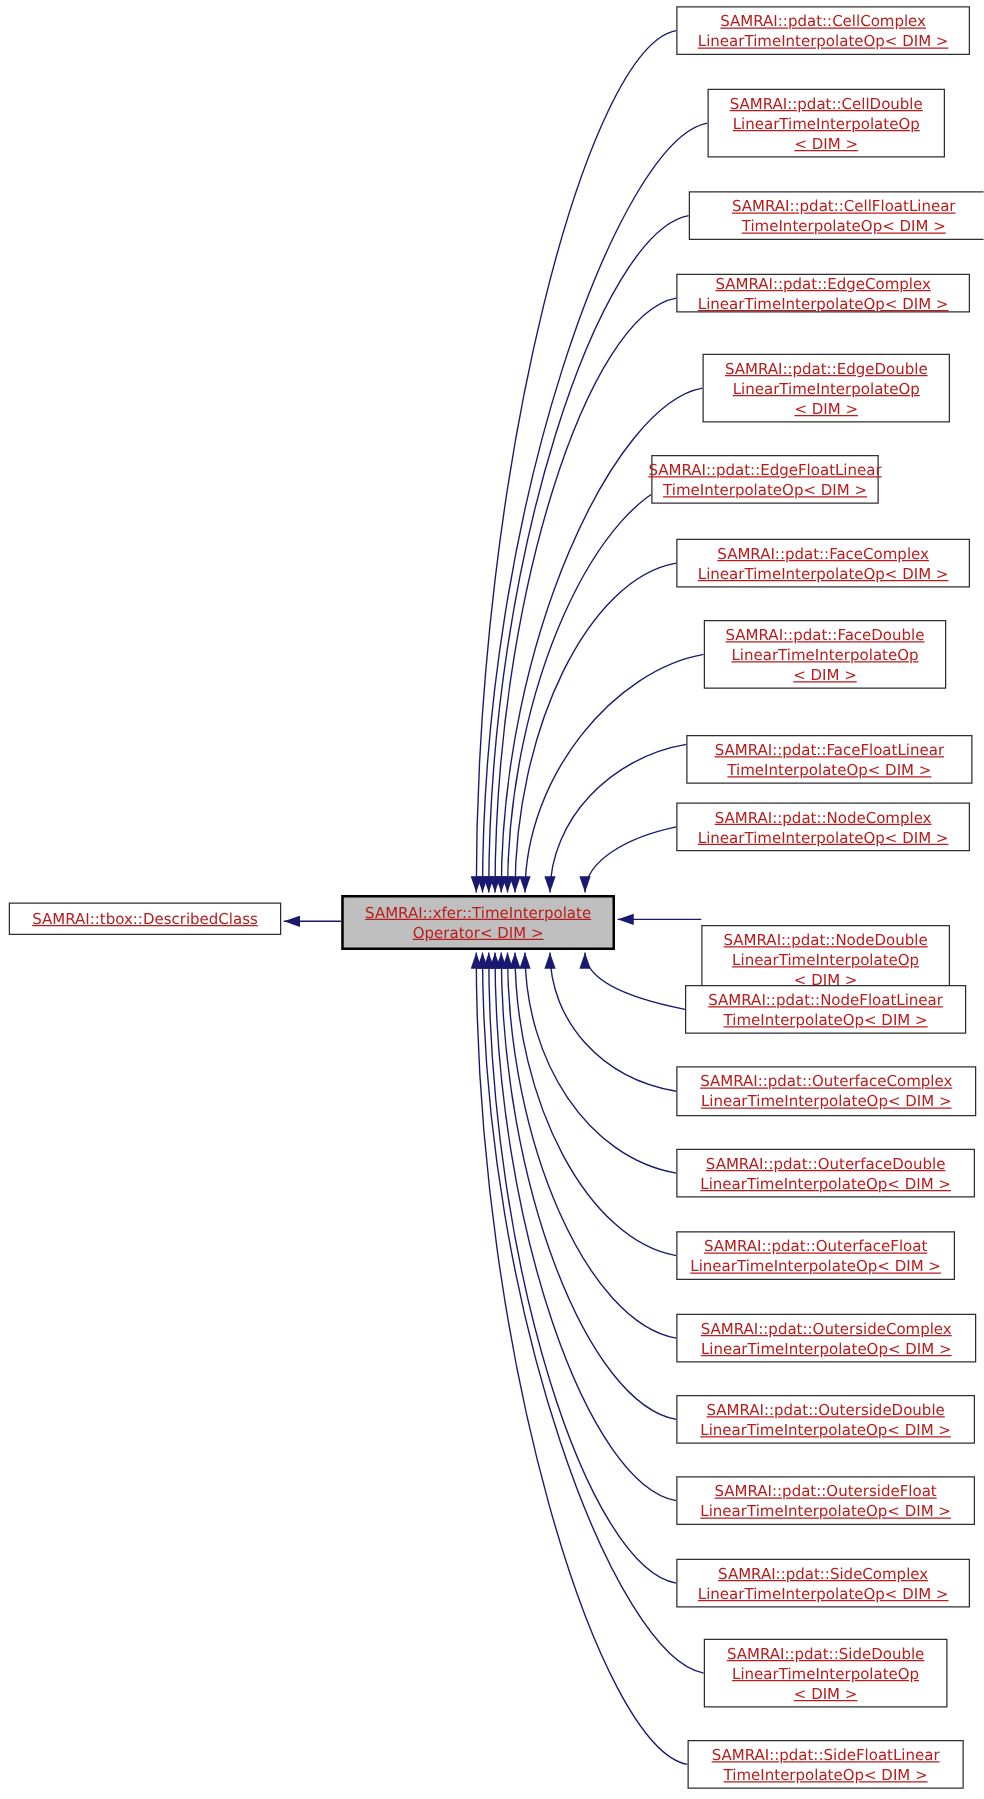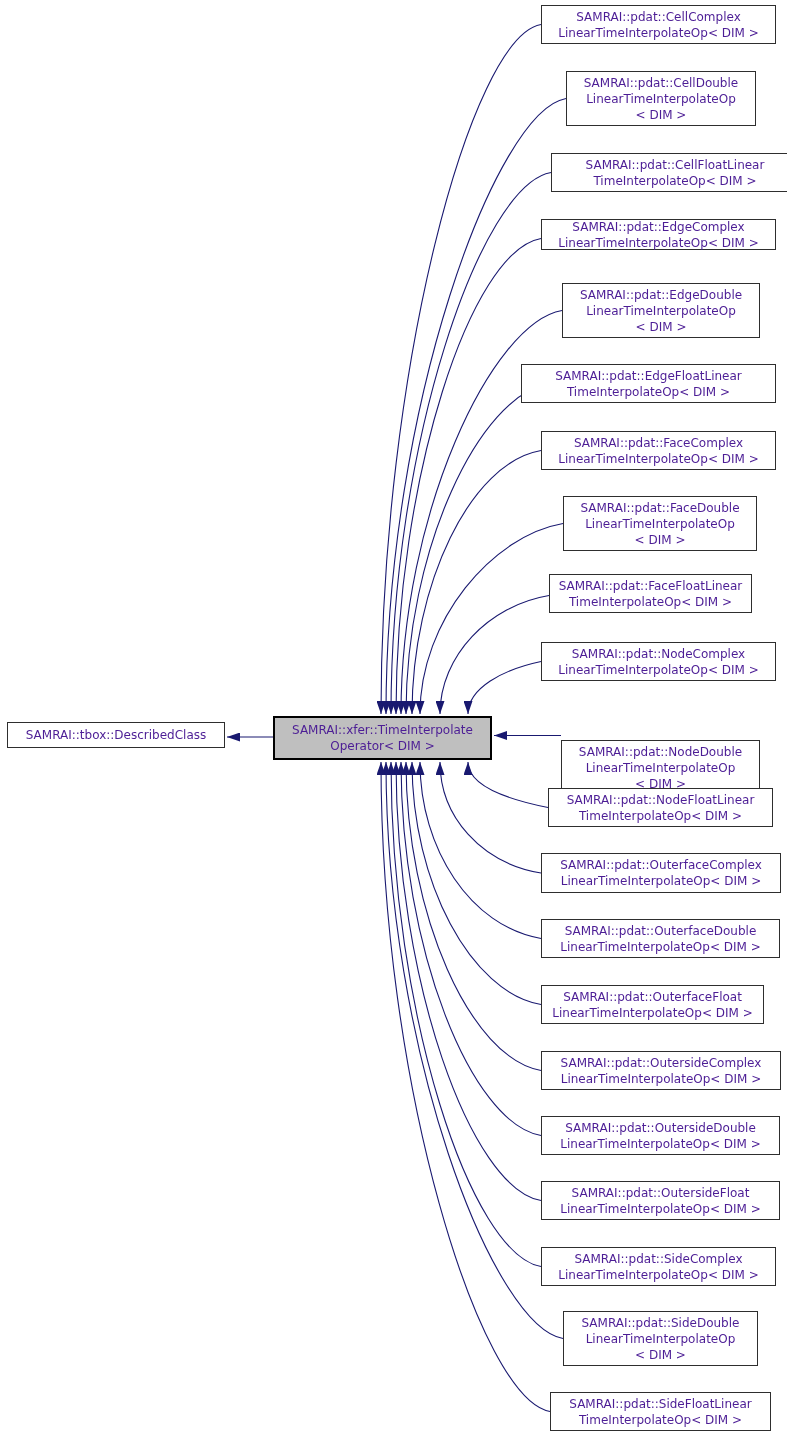--- a/index.html
+++ b/index.html
@@ -9,29 +9,30 @@
     background:#ffffff;
     font-family:"DejaVu Sans", sans-serif;
     overflow:hidden;
   }
   .edges{position:absolute;left:0;top:0;}
   .node{
     position:absolute;
     box-sizing:border-box;
     background:#ffffff;
     border:1px solid #2e2e2e;
-    color:#4c1d95;
+    color:#b91c1c;
     font-size:12px;
     line-height:16px;
     display:flex;
     align-items:center;
     justify-content:center;
     text-align:center;
     white-space:pre-line;
     cursor:pointer;
+    text-decoration:underline;
   }
   .node.center{
     background:#bfbfbf;
     border:2px solid #000000;
     cursor:default;
   }
 </style>
 </head>
 <body>
 
@@ -84,31 +85,31 @@
   <div class="node" style="left:551px;top:153px;width:248px;height:39px">SAMRAI::pdat::CellFloatLinear
 TimeInterpolateOp&lt; DIM &gt;</div>
 
   <div class="node" style="left:541px;top:219px;width:235px;height:31px">SAMRAI::pdat::EdgeComplex
 LinearTimeInterpolateOp&lt; DIM &gt;</div>
 
   <div class="node" style="left:562px;top:283px;width:198px;height:55px">SAMRAI::pdat::EdgeDouble
 LinearTimeInterpolateOp
 &lt; DIM &gt;</div>
 
-  <div class="node" style="left:521px;top:364px;width:255px;height:39px">SAMRAI::pdat::EdgeFloatLinear
+  <div class="node" style="left:521px;top:364px;width:182px;height:39px">SAMRAI::pdat::EdgeFloatLinear
 TimeInterpolateOp&lt; DIM &gt;</div>
 
   <div class="node" style="left:541px;top:431px;width:235px;height:39px">SAMRAI::pdat::FaceComplex
 LinearTimeInterpolateOp&lt; DIM &gt;</div>
 
   <div class="node" style="left:563px;top:496px;width:194px;height:55px">SAMRAI::pdat::FaceDouble
 LinearTimeInterpolateOp
 &lt; DIM &gt;</div>
 
-  <div class="node" style="left:549px;top:574px;width:203px;height:39px">SAMRAI::pdat::FaceFloatLinear
+  <div class="node" style="left:549px;top:588px;width:229px;height:39px">SAMRAI::pdat::FaceFloatLinear
 TimeInterpolateOp&lt; DIM &gt;</div>
 
   <div class="node" style="left:541px;top:642px;width:235px;height:39px">SAMRAI::pdat::NodeComplex
 LinearTimeInterpolateOp&lt; DIM &gt;</div>
 
   <div class="node" style="left:561px;top:740px;width:199px;height:55px">SAMRAI::pdat::NodeDouble
 LinearTimeInterpolateOp
 &lt; DIM &gt;</div>
 
   <div class="node" style="left:548px;top:788px;width:225px;height:39px">SAMRAI::pdat::NodeFloatLinear

